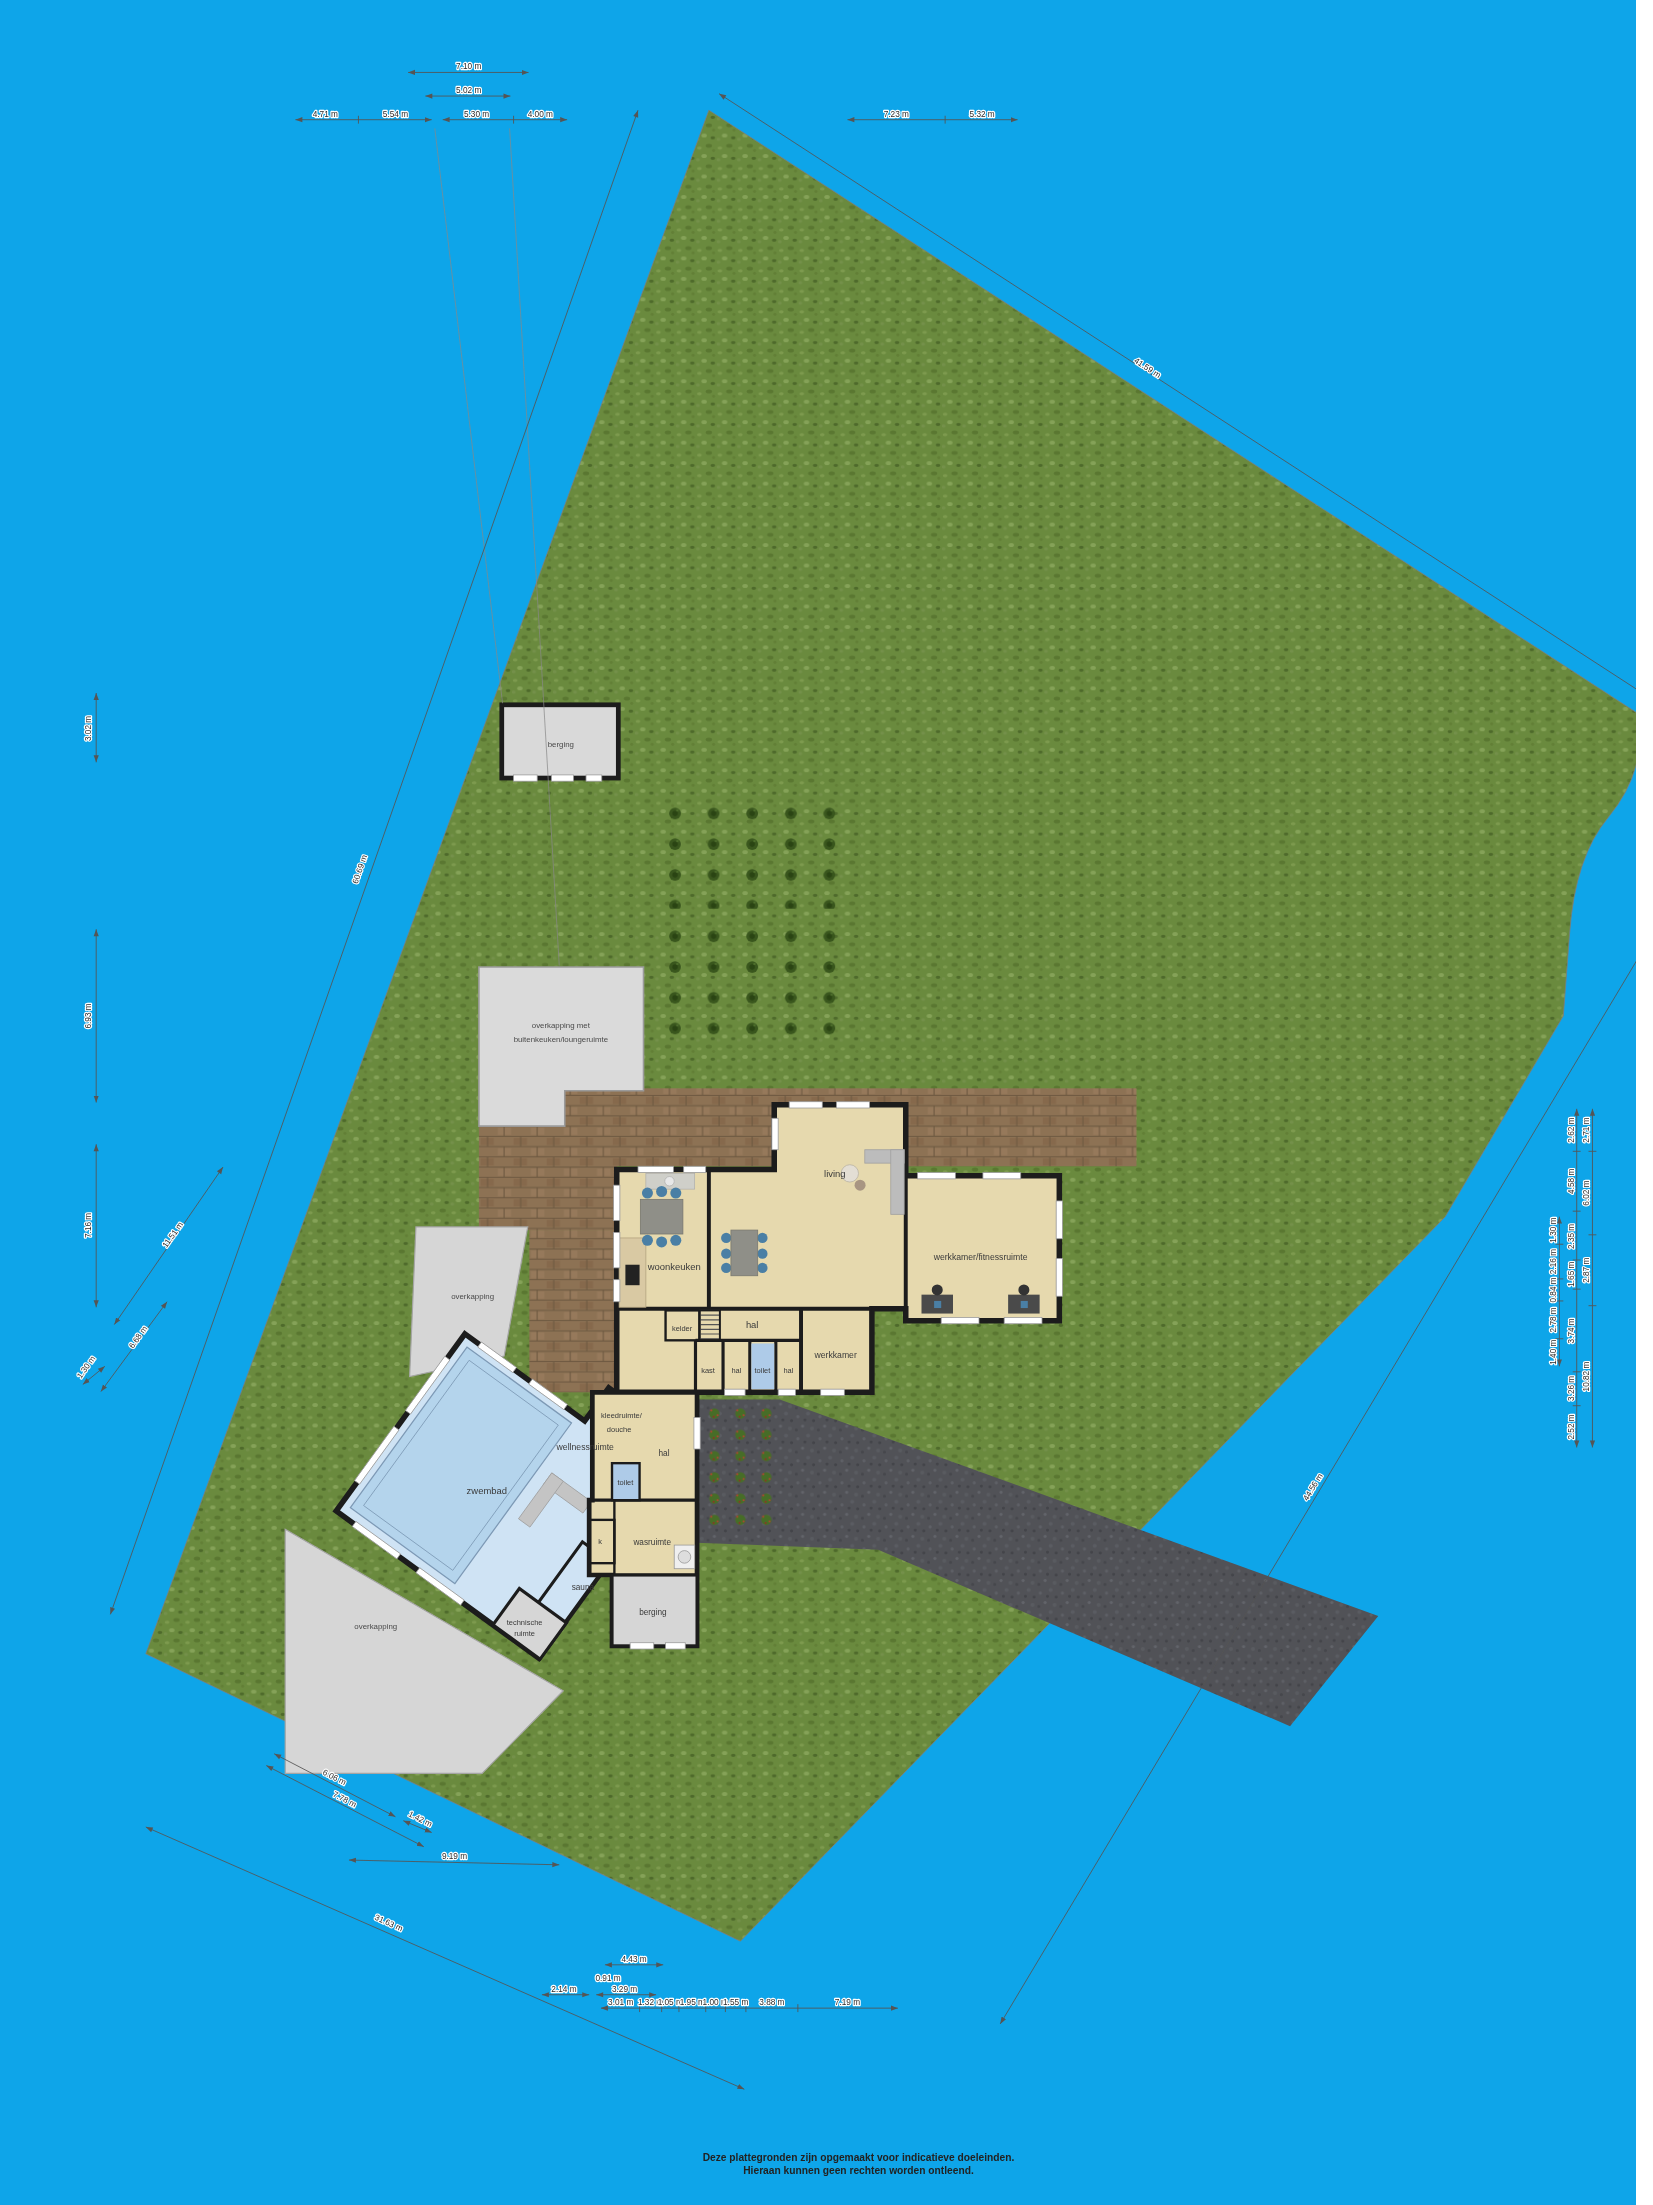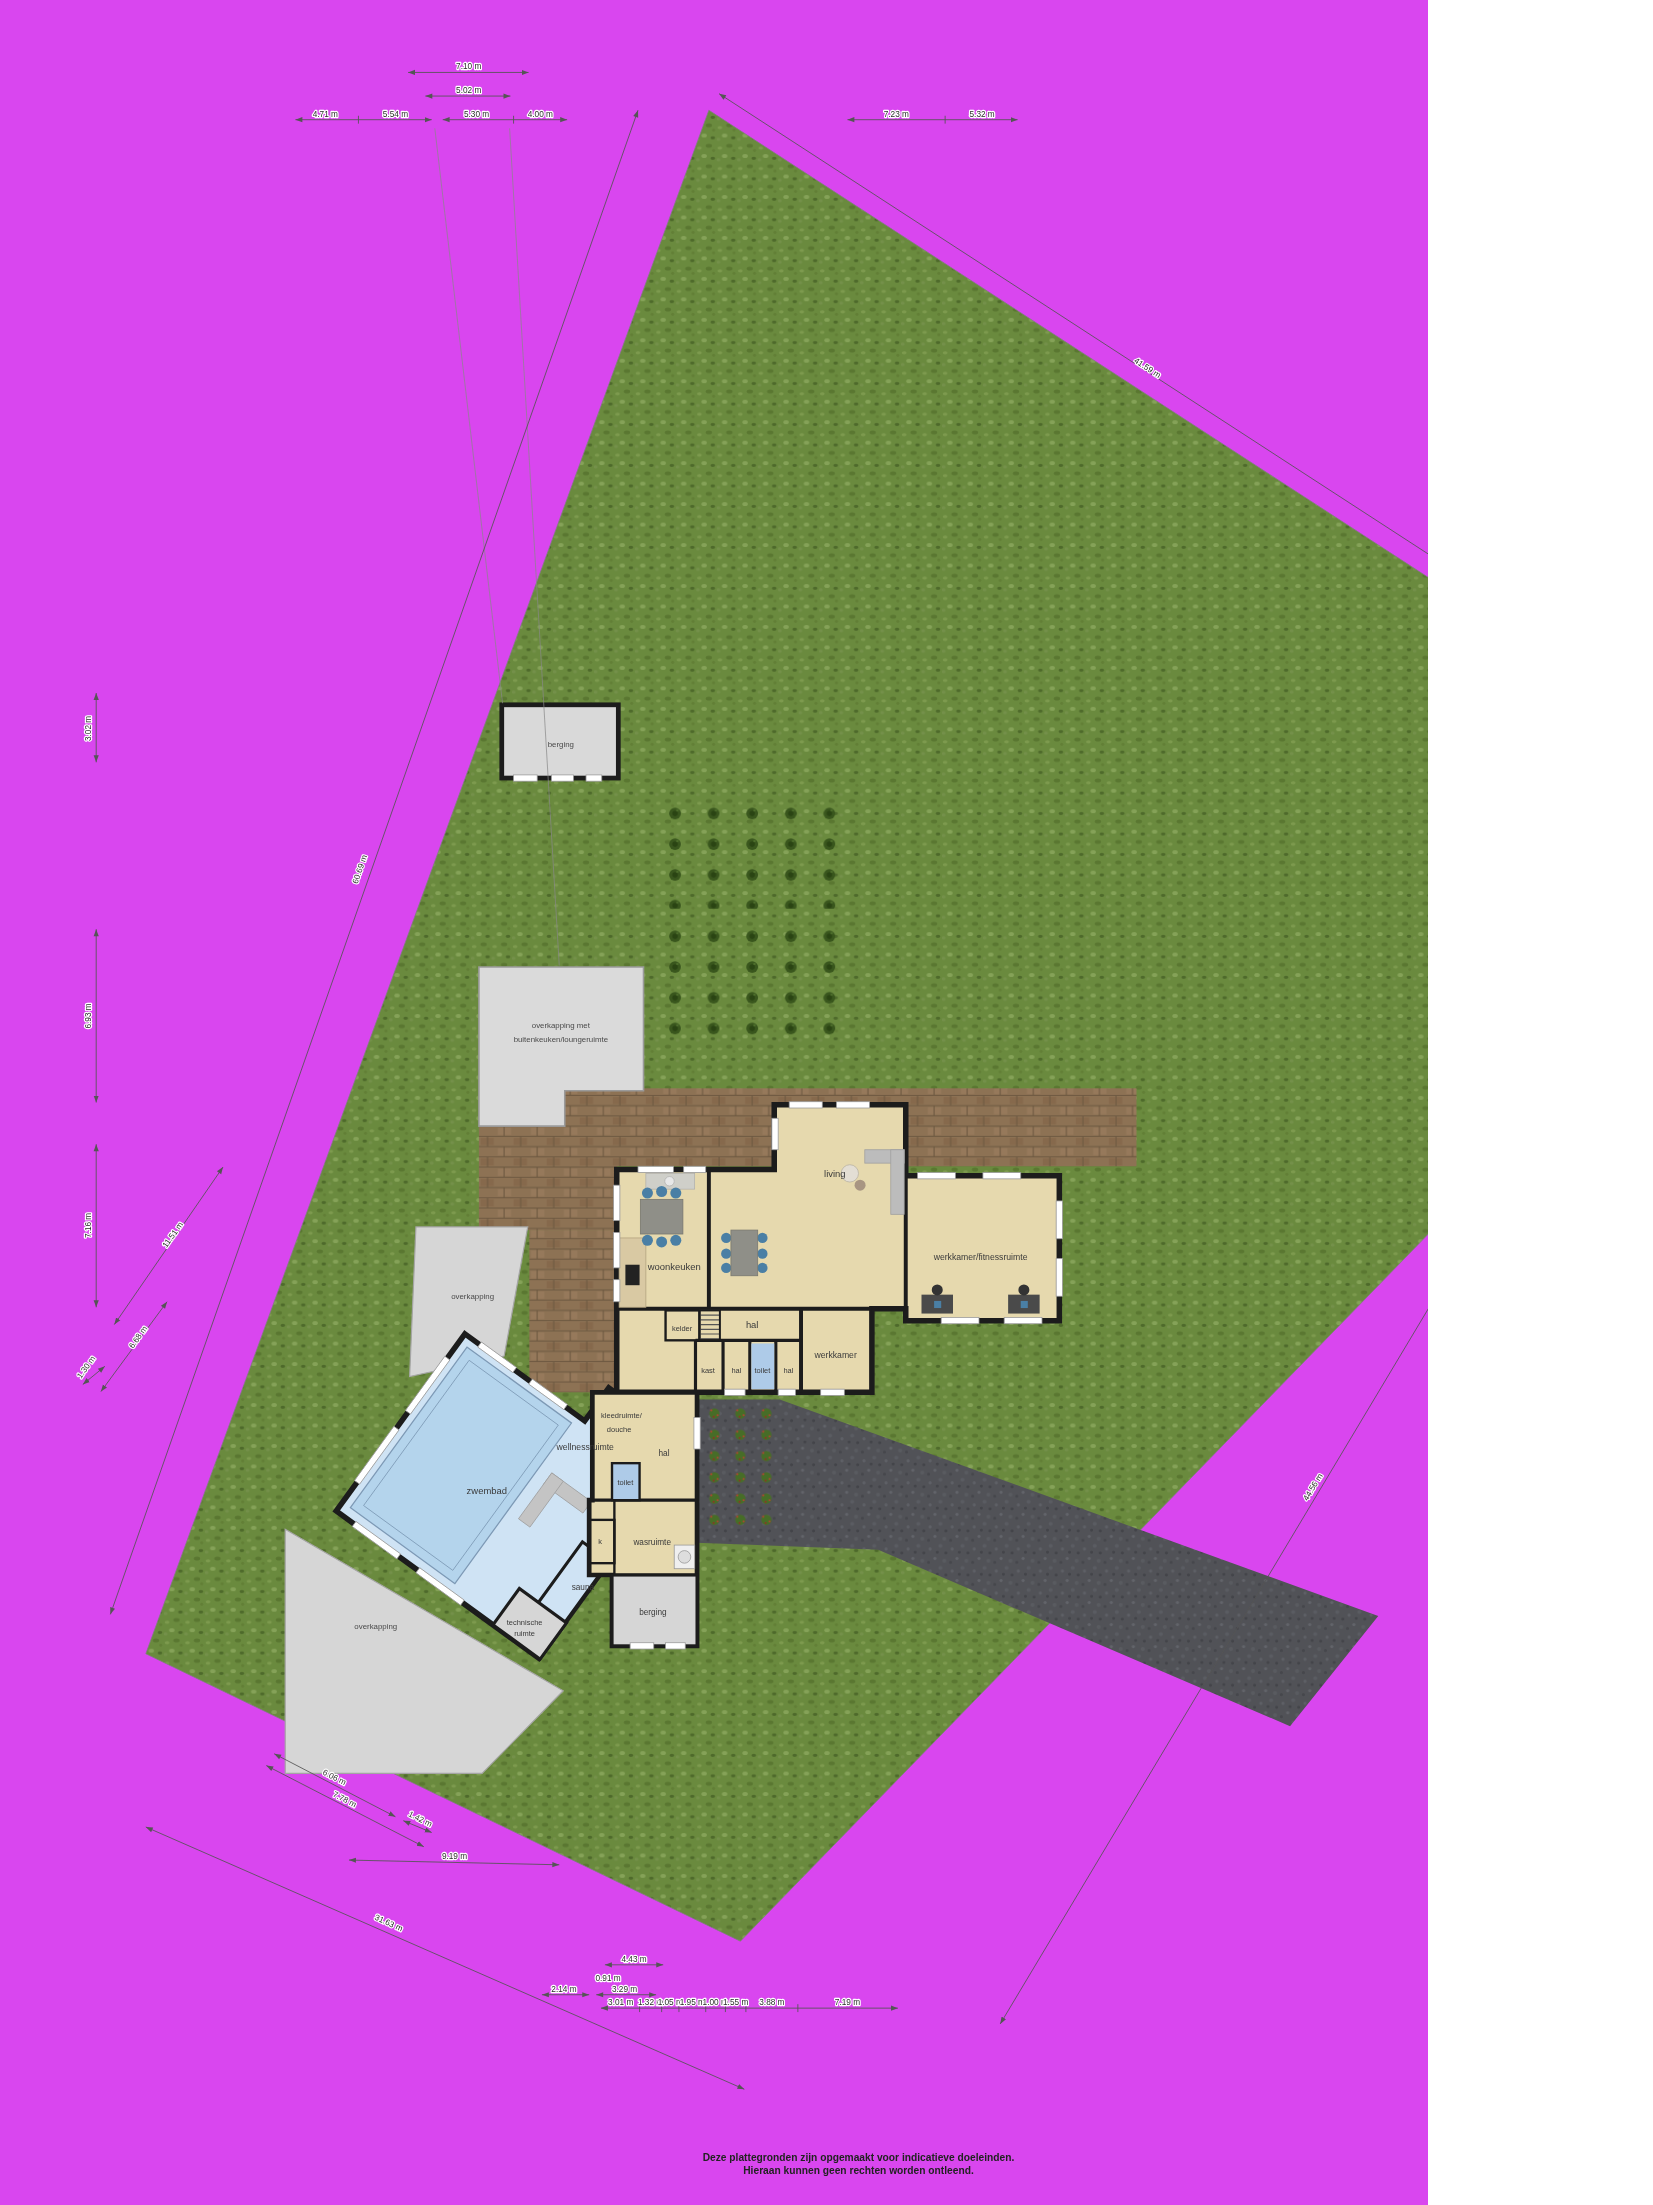--- a/index.html
+++ b/index.html
@@ -1,16 +1,16 @@
 <!DOCTYPE html>
 <html style="font-size:12.6px"><head>
 <meta charset="utf-8">
 <style>
   html,body{margin:0;padding:0;background:#ffffff;}
-  .stage{position:relative;width:1428px;height:2205px;background:#d946ef;overflow:hidden;
+  .stage{position:relative;width:1636px;height:2205px;background:#0ea5e9;overflow:hidden;
          font-family:"Liberation Sans", sans-serif;}
   svg{position:absolute;left:0;top:0;}
   .wall{fill:none;stroke:#1c1c1c;}
   .dim{stroke:#555;stroke-width:1.1;fill:none;}
   .leader{stroke:#888;stroke-width:0.9;fill:none;}
   .win{fill:#ffffff;stroke:#9a9a9a;stroke-width:1;}
   .dimtxt{font-size:10.5px;fill:#2b2b2b;text-anchor:middle;paint-order:stroke;stroke:#ffffff;stroke-width:3px;stroke-linejoin:round;}
   .roomtxt{font-size:12px;fill:#3a3a3a;text-anchor:middle;}
   .roomsm{font-size:9.5px;fill:#3a3a3a;text-anchor:middle;}
   .sitetxt{font-size:10px;fill:#4a4a4a;text-anchor:middle;}

